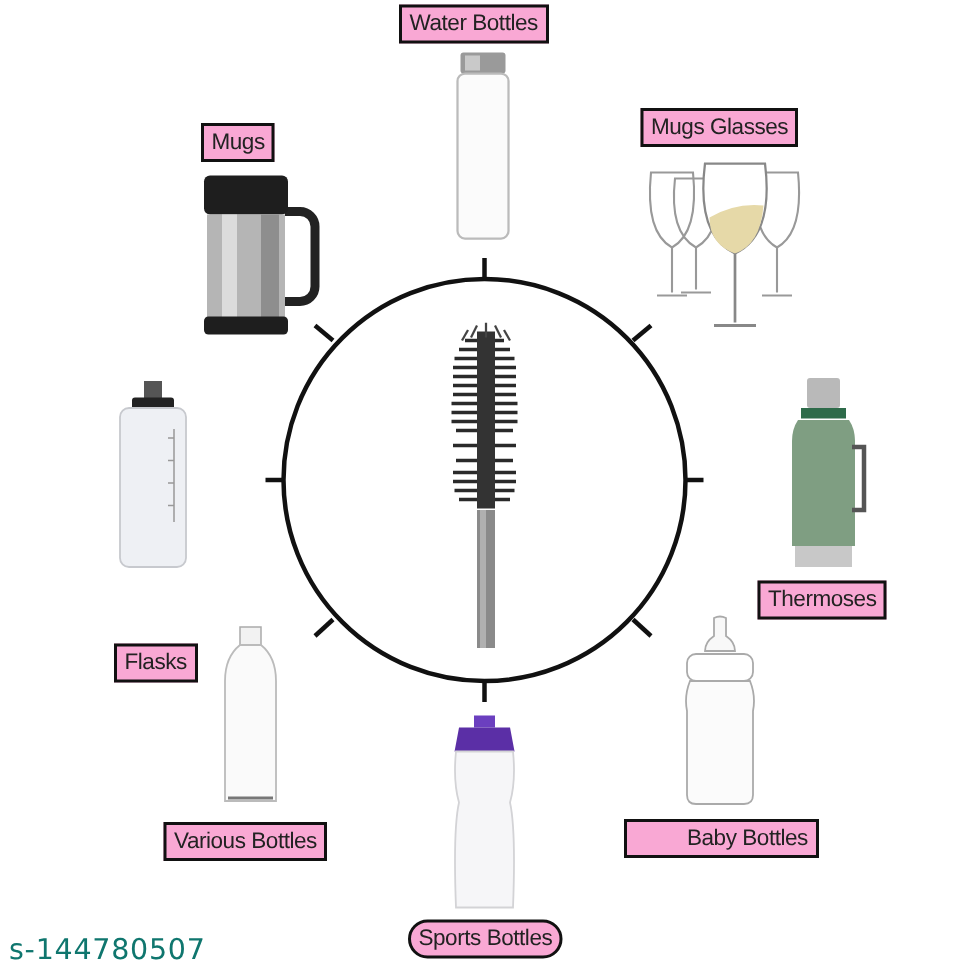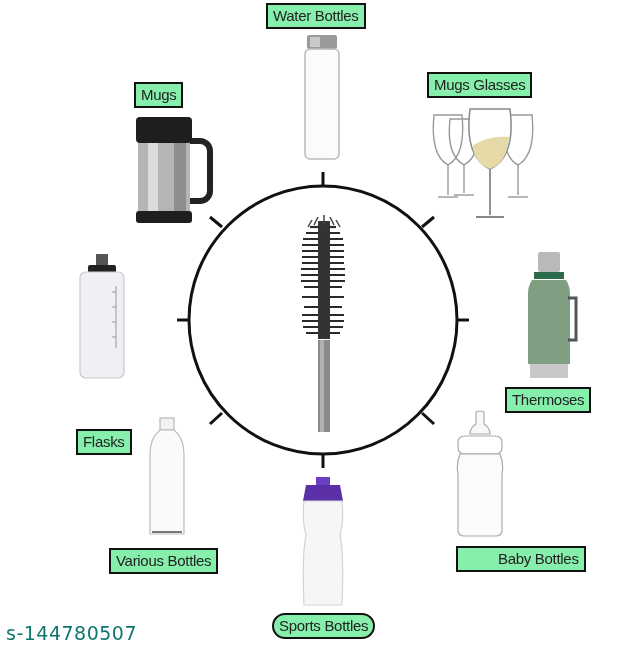--- a/index.html
+++ b/index.html
@@ -1,18 +1,18 @@
 <!DOCTYPE html>
 <html><head>
 <meta charset="utf-8">
 <style>
   html, body { margin:0; padding:0; background:#fff; }
   body { width:640px; height:650px; position:relative; overflow:hidden; font-family:"Liberation Sans", sans-serif; }
   .label {
-    position:absolute; border:2px solid #111; background:#86efac; color:#222;
+    position:absolute; border:2px solid #111; background:#f9a8d4; color:#222;
     font-size:15px; line-height:18px; padding:2px 5px; white-space:nowrap;
     font-family:"Liberation Sans", sans-serif; letter-spacing:-0.3px;
   }
   .item { position:absolute; }
   .watermark { position:absolute; left:6px; top:622px; font-size:19px; color:#0f766e; font-family:"DejaVu Sans", sans-serif; letter-spacing:0.5px; }
   svg { display:block; }
 </style>
 </head>
 <body>
 
@@ -132,15 +132,15 @@
   <path d="M8 10 h34 l3 16 h-40 z" fill="#5b2fa6"></path>
   <path d="M6 26 h38 q2 20 -2 34 q4 18 2 70 h-38 q-2 -52 2 -70 q-4 -14 -2 -34 z" fill="#f6f6f8" stroke="#d3d3d6" stroke-width="1.2"></path>
 </svg>
 <div class="label" style="left:272px;top:613px;border-radius:13px;">Sports Bottles</div>
 
 <svg class="item" style="left:454px;top:410px;" width="52" height="130" viewBox="0 0 52 130">
   <path d="M22 2 q4 -2 8 0 v12 q6 4 6 10 h-20 q0 -6 6 -10 z" fill="#f8f8f8" stroke="#aaa" stroke-width="1.2"></path>
   <rect x="4" y="26" width="44" height="18" rx="6" fill="#fff" stroke="#aaa" stroke-width="1.2"></rect>
   <path d="M6 44 h40 q4 10 2 20 v56 q0 6 -6 6 h-32 q-6 0 -6 -6 v-56 q-2 -10 2 -20 z" fill="#fbfbfb" stroke="#aaa" stroke-width="1.2"></path>
 </svg>
-<div class="label" style="left:456px;top:546px;padding-left:40px;">Baby Bottles</div>
+<div class="label" style="left:416px;top:546px;padding-left:40px;">Baby Bottles</div>
 
 <div class="watermark">s-144780507</div>
 
 </body></html>

